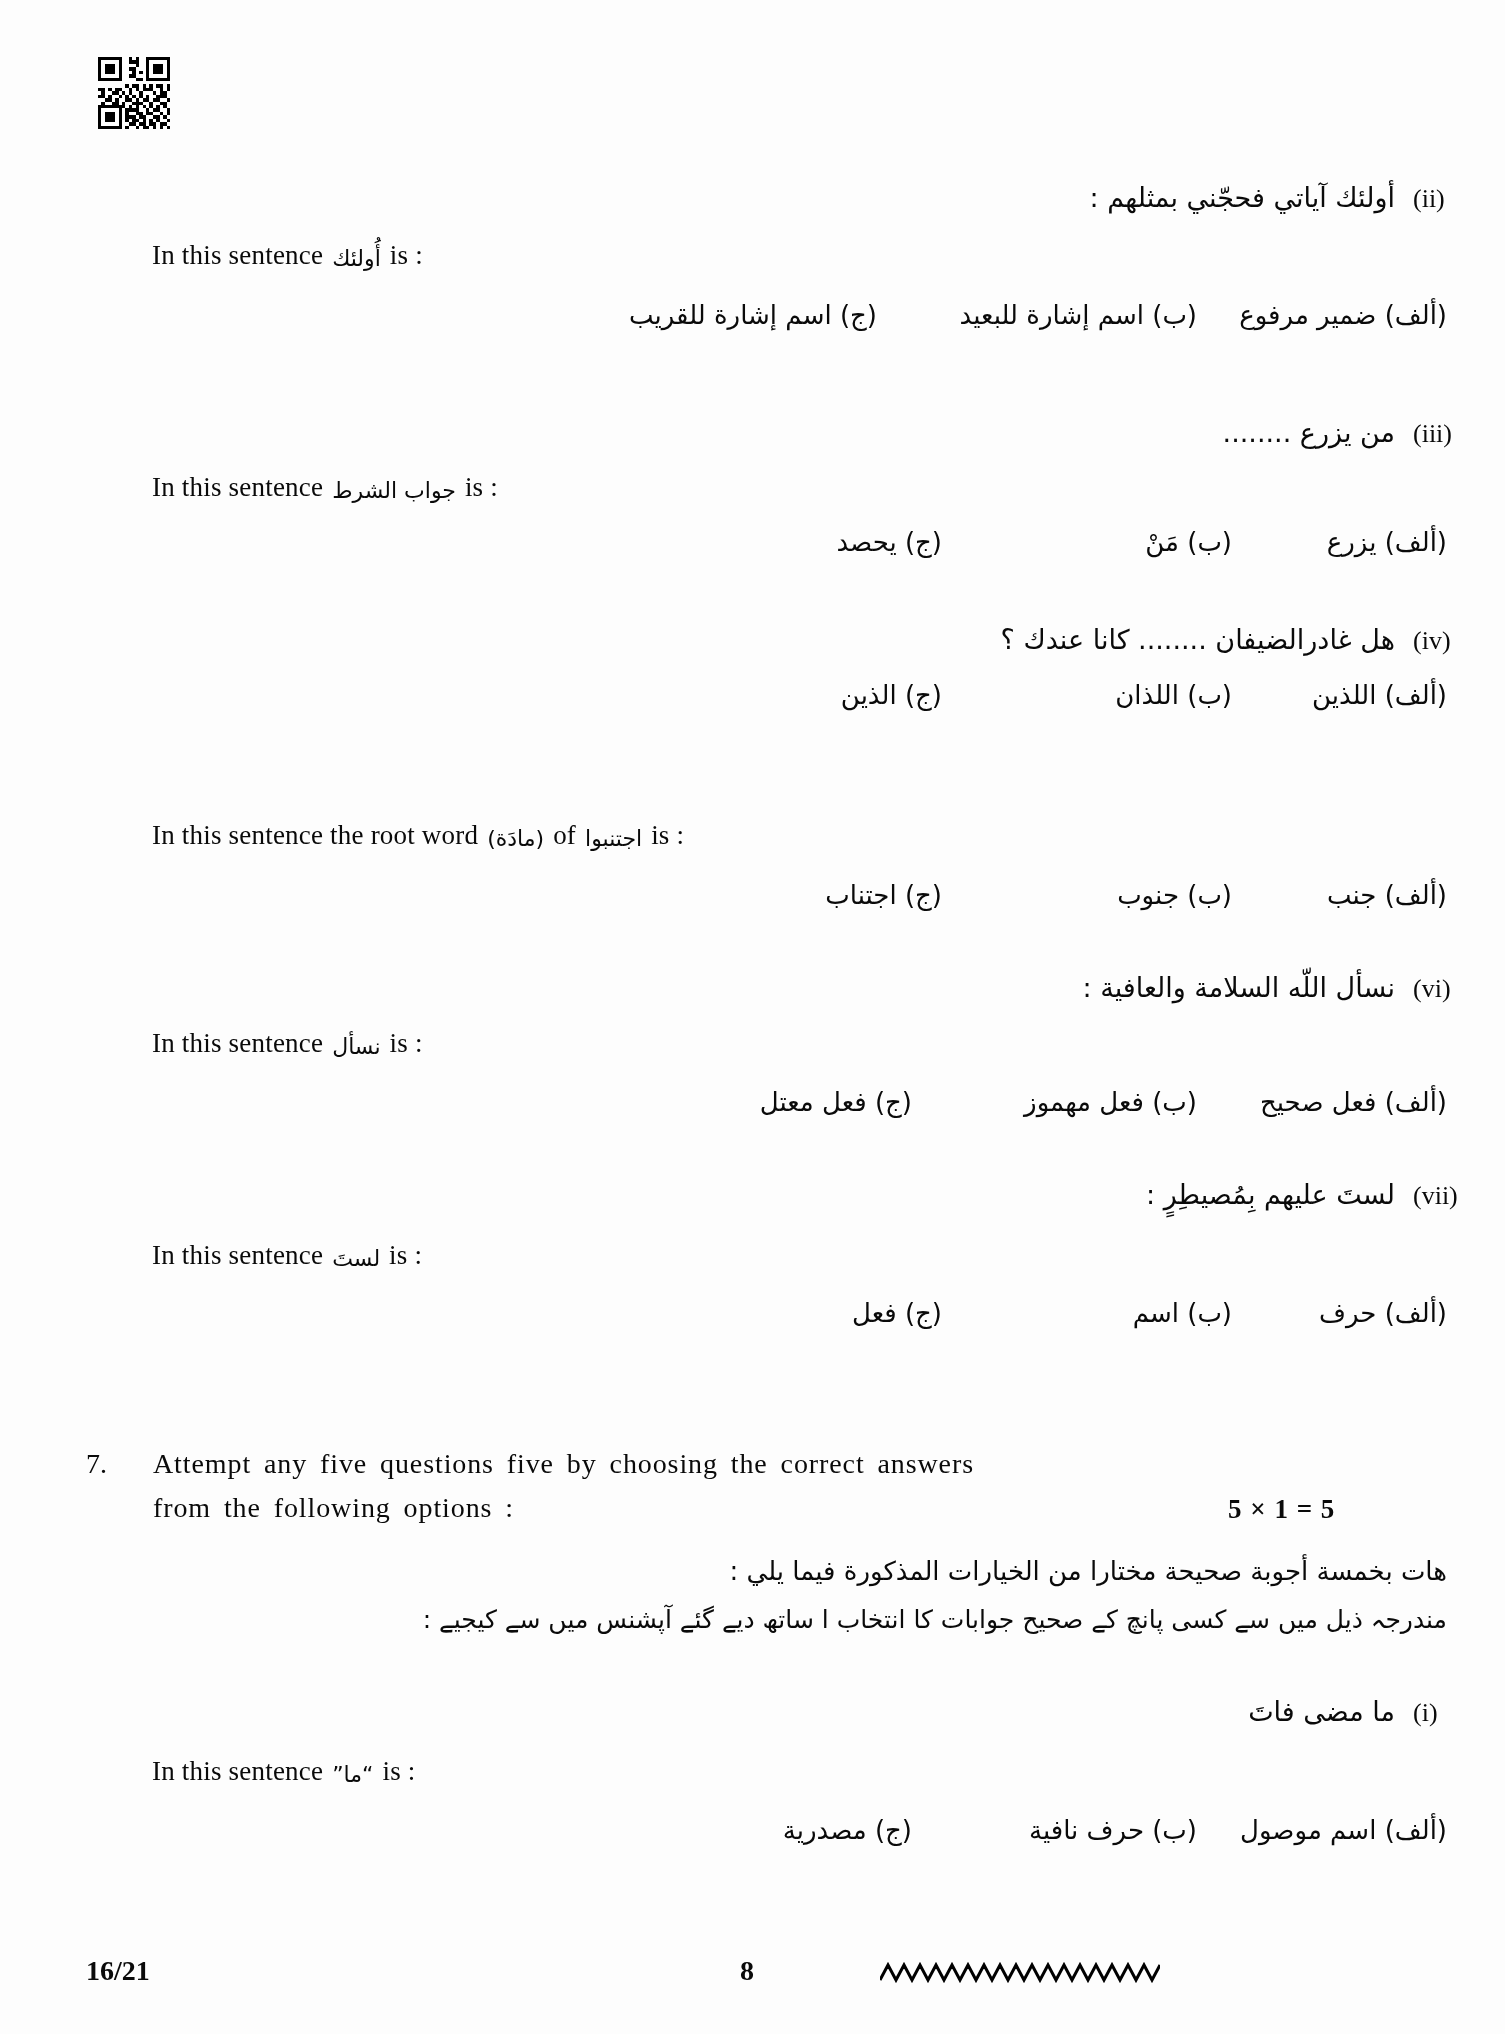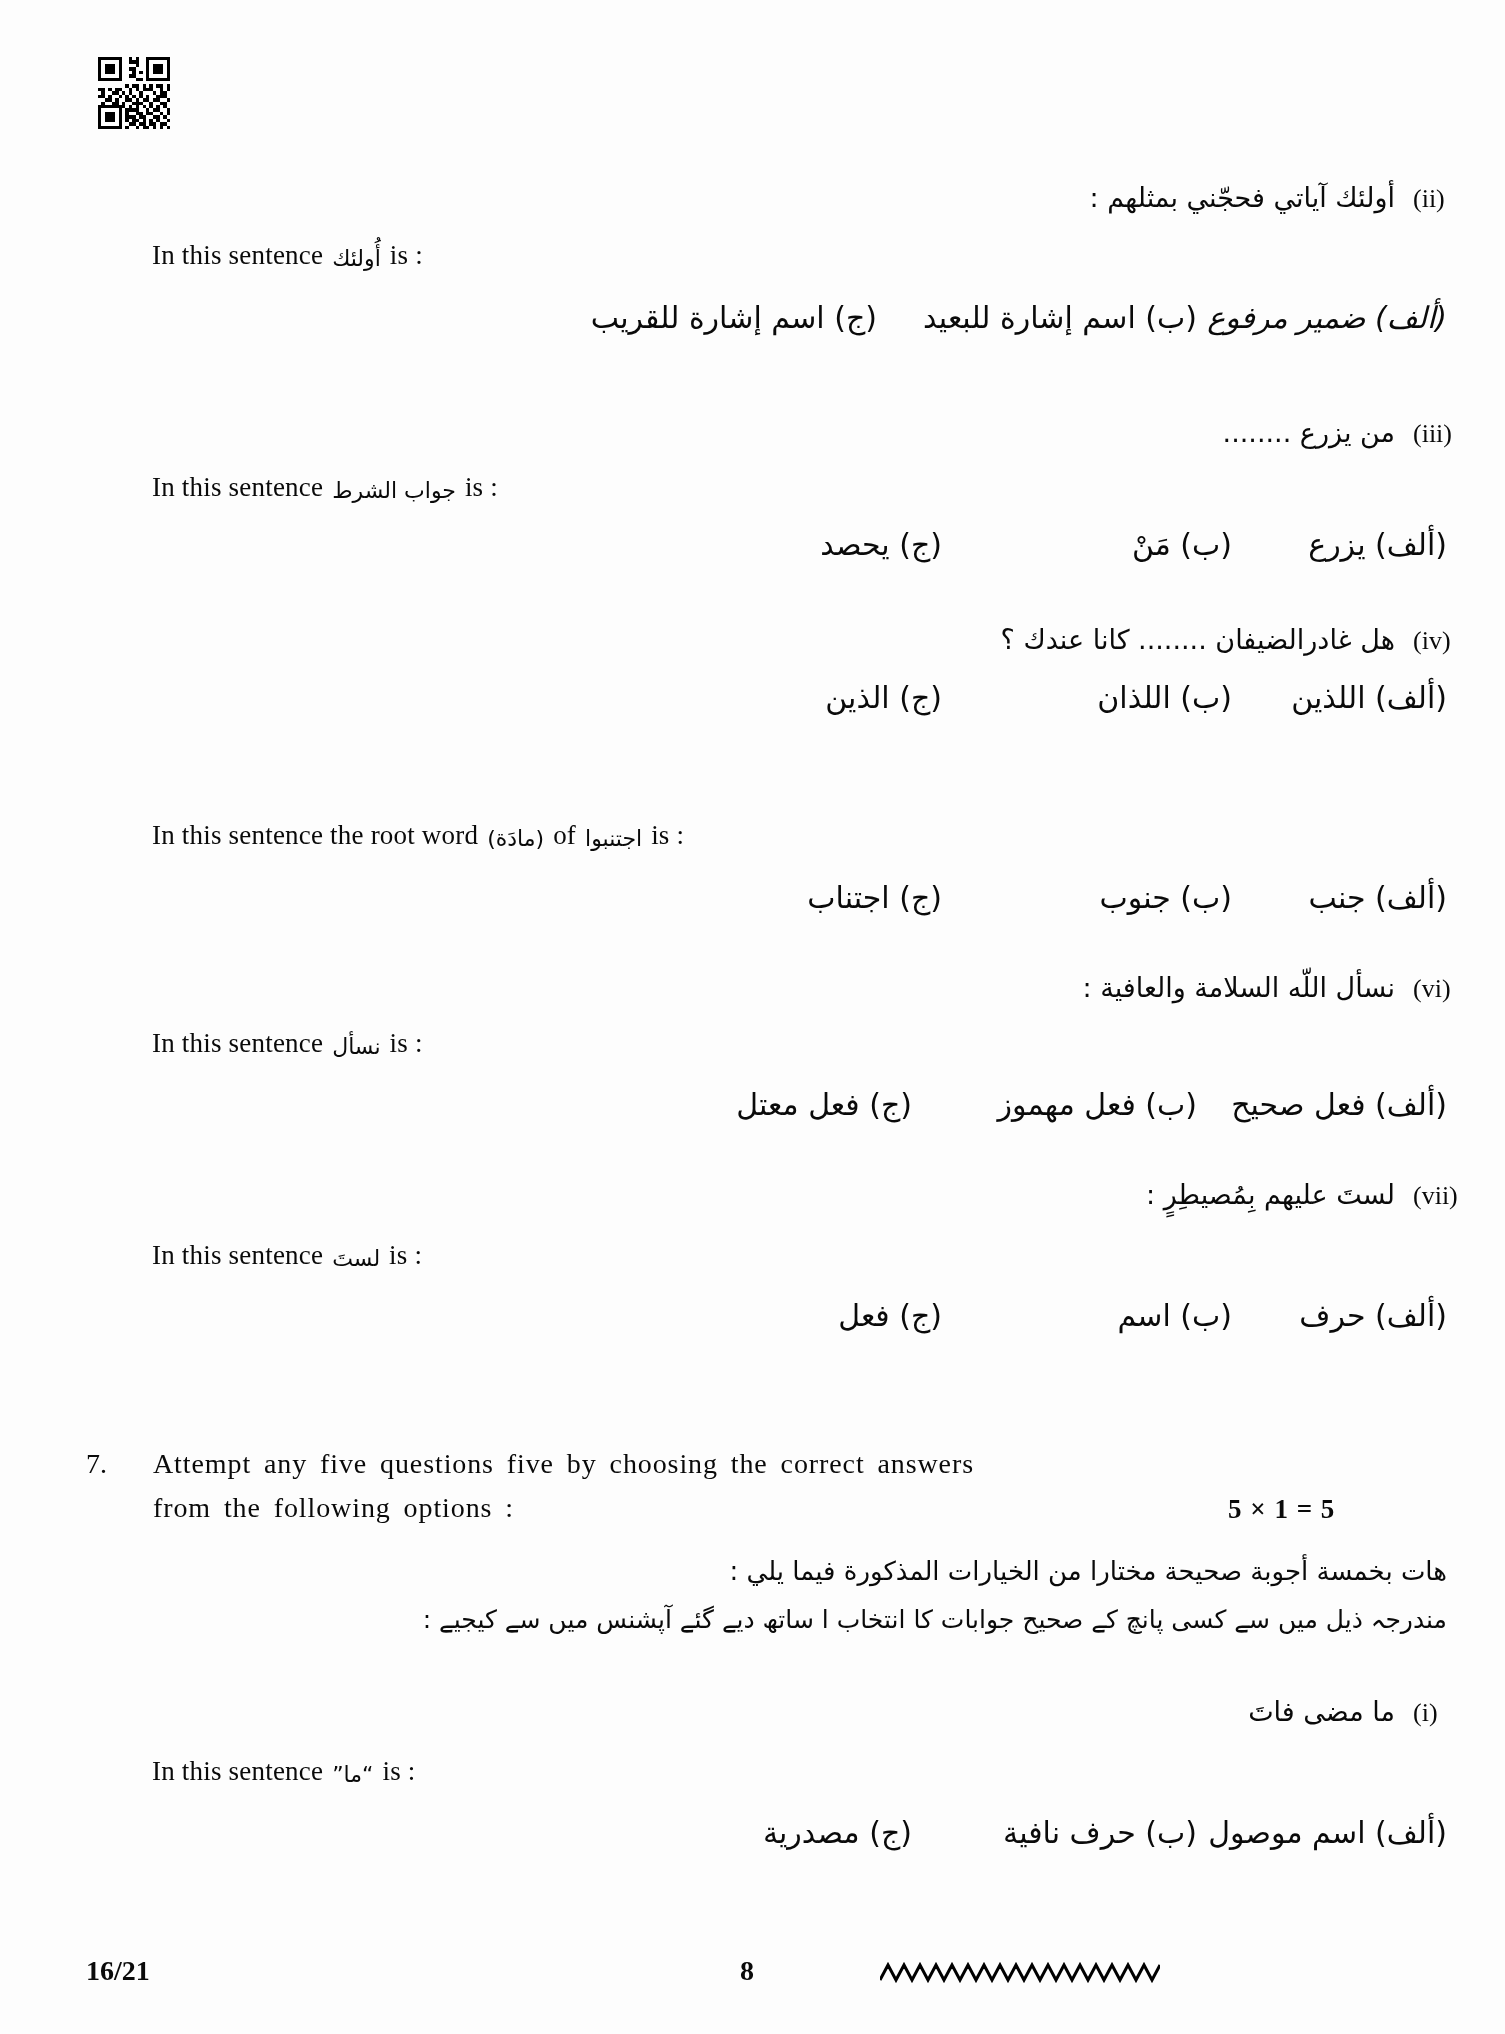--- a/index.html
+++ b/index.html
@@ -88,21 +88,21 @@
     right: 0;
     left: 0;
     display: flex;
     flex-direction: row-reverse;
     white-space: nowrap;
   }
   .opt {
     font-family: "DejaVu Sans", sans-serif;
     direction: rtl;
     unicode-bidi: bidi-override;
-    font-size: 30px;
+    font-size: 26px;
     text-align: right;
   }
 
   
   .qnum {
     position: absolute;
     font-family: "Liberation Serif", serif;
     font-size: 28px;
   }
   .qbody {
@@ -269,21 +269,21 @@
     <span class="romnum">(ii)</span>
   </div>
 
   <div class="inline-sent" style="top:240px;">
     <span class="en">In this sentence</span>
     <span class="ar">أُولئك</span>
     <span class="en">is :</span>
   </div>
 
   <div class="opts" style="top:300px; right:58px; left:140px;">
-    <span class="opt" style="width:250px;font-style:italic;">(ألف) ضمير مرفوع</span>
+    <span class="opt" style="width:250px;">(ألف) ضمير مرفوع</span>
     <span class="opt" style="width:320px;">(ب) اسم إشارة للبعيد</span>
     <span class="opt" style="width:340px;">(ج) اسم إشارة للقريب</span>
   </div>
 
   <div class="stem" style="top:413px; right:46px;">
     <span class="ar ar-lg">من يزرع ........</span>
     <span class="romnum">(iii)</span>
   </div>
 
   <div class="inline-sent" style="top:472px;">

